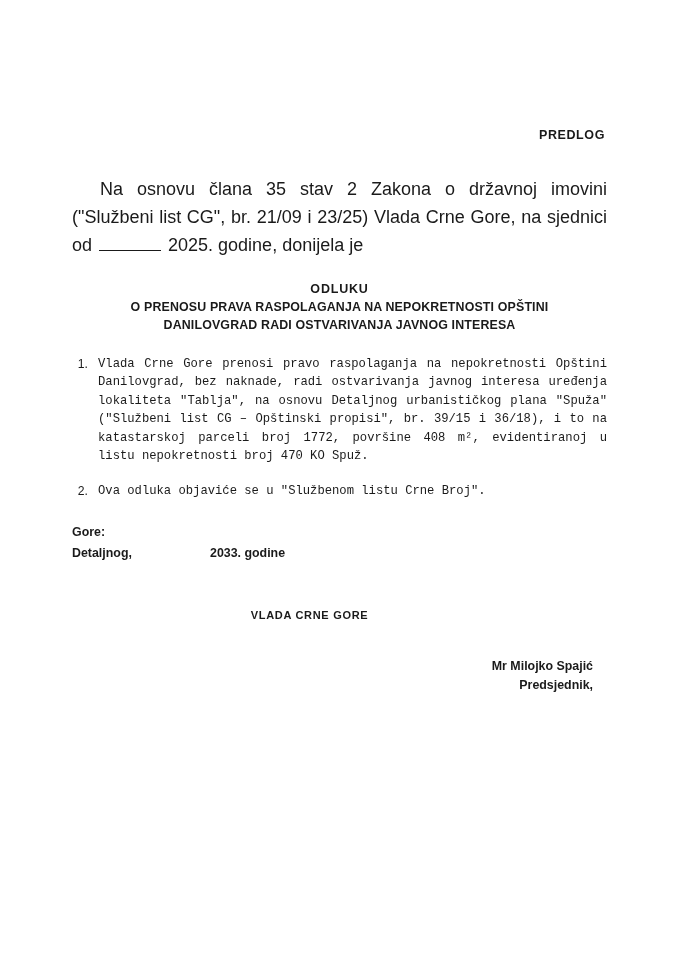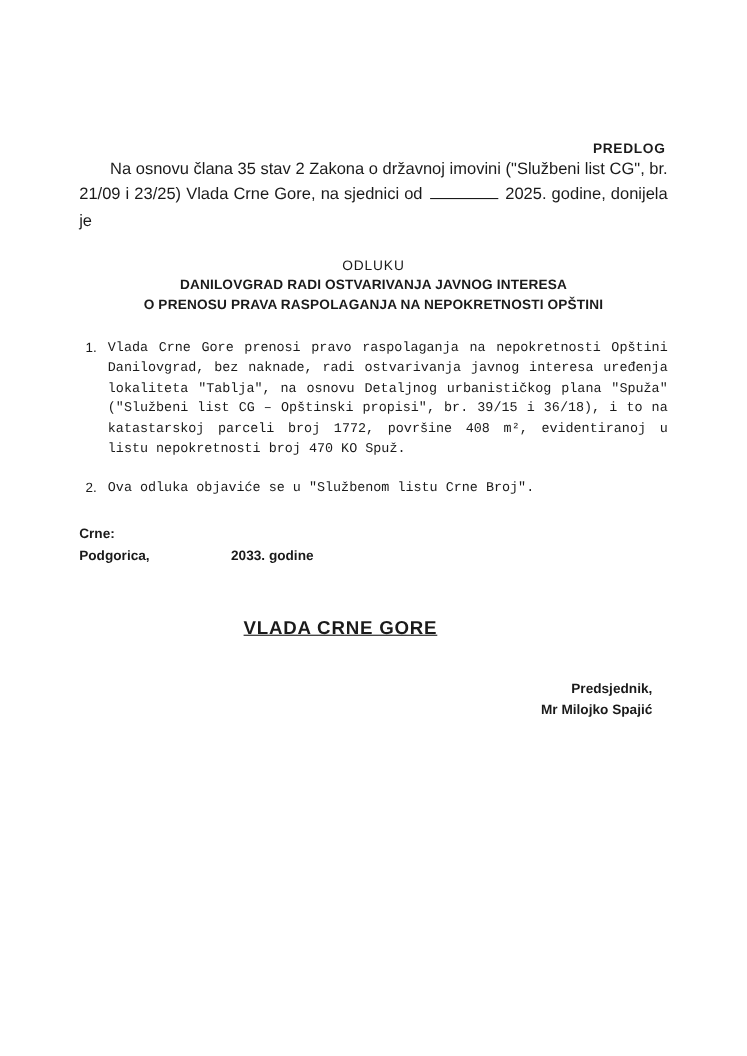--- a/index.html
+++ b/index.html
@@ -30,21 +30,22 @@
   }
   .header-label {
     text-align: right;
     font-size: 12.5px;
     font-weight: bold;
     letter-spacing: 0.6px;
     margin-top: 128px;
     padding-right: 2px;
   }
   .intro {
-    font-size: 15px;
+    margin-top: 34px;
+    font-size: 18px;
     line-height: 1.55;
     text-align: justify;
   }
   .intro .indent {
     display: inline-block;
     width: 28px;
   }
   .blank-line {
     display: inline-block;
     border-bottom: 1px solid #1a1a1a;
@@ -53,21 +54,21 @@
     vertical-align: baseline;
     margin: 0 2px;
   }
   .title-block {
     margin-top: 22px;
     text-align: center;
   }
   .title-odluku {
     font-size: 12.5px;
     letter-spacing: 0.8px;
-    font-weight: normal;
+    font-weight: bold;
   }
   .title-main {
     font-size: 12.4px;
     font-weight: bold;
     line-height: 1.45;
     margin-top: 3px;
     letter-spacing: 0.15px;
   }
   .list {
     margin-top: 20px;
@@ -99,25 +100,24 @@
   .meta-row {
     display: flex;
   }
   .meta-key {
     width: 138px;
     flex: 0 0 138px;
   }
   .signature-org {
     margin-top: 46px;
     text-align: center;
-    font-size: 17px;
+    font-size: 11px;
     font-weight: bold;
     letter-spacing: 0.7px;
     padding-right: 60px;
-    text-decoration: underline;
   }
   .signer {
     margin-top: 36px;
     text-align: right;
     font-size: 12.4px;
     font-weight: bold;
     line-height: 1.5;
     padding-right: 14px;
   }
 </style>
@@ -130,48 +130,48 @@
     <div class="header-label">PREDLOG</div>
 
     <div class="intro">
       <span class="indent"></span><span>Na osnovu člana 35 stav 2 Zakona o državnoj imovini ("Službeni list CG", br. 21/09</span>
       <span>i 23/25) Vlada Crne Gore, na sjednici od </span><span class="blank-line"></span><span> 2025. godine, donijela je</span>
     </div>
 
     <div class="title-block">
       <div class="title-odluku">ODLUKU</div>
       <div class="title-main">
+        <div>O PRENOSU PRAVA RASPOLAGANJA NA NEPOKRETNOSTI OPŠTINI</div>
         <div>DANILOVGRAD RADI OSTVARIVANJA JAVNOG INTERESA</div>
-        <div>O PRENOSU PRAVA RASPOLAGANJA NA NEPOKRETNOSTI OPŠTINI</div>
       </div>
     </div>
 
     <div class="list">
       <div class="list-item">
         <div class="list-num">1.</div>
         <div class="list-text">Vlada Crne Gore prenosi pravo raspolaganja na nepokretnosti Opštini Danilovgrad, bez naknade, radi ostvarivanja javnog interesa uređenja lokaliteta "Tablja", na osnovu Detaljnog urbanističkog plana "Spuža" ("Službeni list CG – Opštinski propisi", br. 39/15 i 36/18), i to na katastarskoj parceli broj 1772, površine 408 m², evidentiranoj u listu nepokretnosti broj 470 KO Spuž.</div>
       </div>
       <div class="list-item">
         <div class="list-num">2.</div>
         <div class="list-text">Ova odluka objaviće se u "Službenom listu Crne Broj".</div>
       </div>
     </div>
 
     <div class="meta">
       <div class="meta-row">
-        <div class="meta-key">Crne:</div>
+        <div class="meta-key">Gore:</div>
         <div></div>
       </div>
       <div class="meta-row">
-        <div class="meta-key">Podgorica,</div>
+        <div class="meta-key">Detaljnog,</div>
         <div>2033. godine</div>
       </div>
     </div>
 
     <div class="signature-org">VLADA CRNE GORE</div>
 
     <div class="signer">
+      <div>Mr Milojko Spajić</div>
       <div>Predsjednik,</div>
-      <div>Mr Milojko Spajić</div>
     </div>
 
   </div>
 </div>
 
 </body></html>

